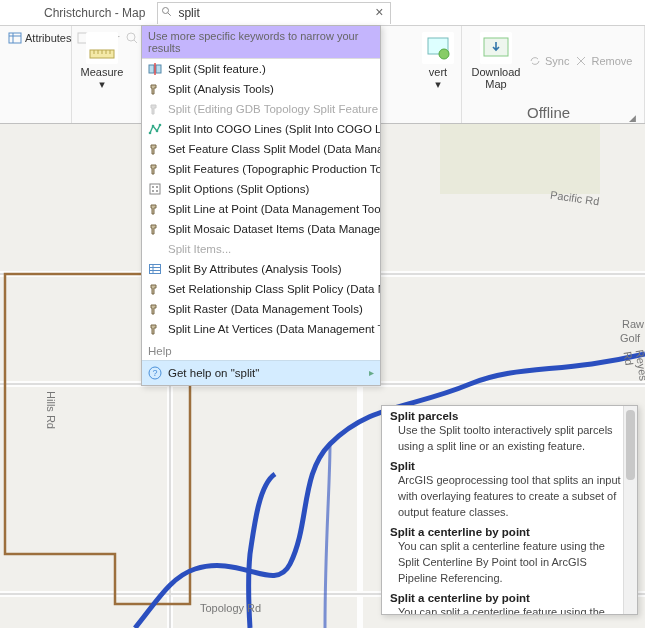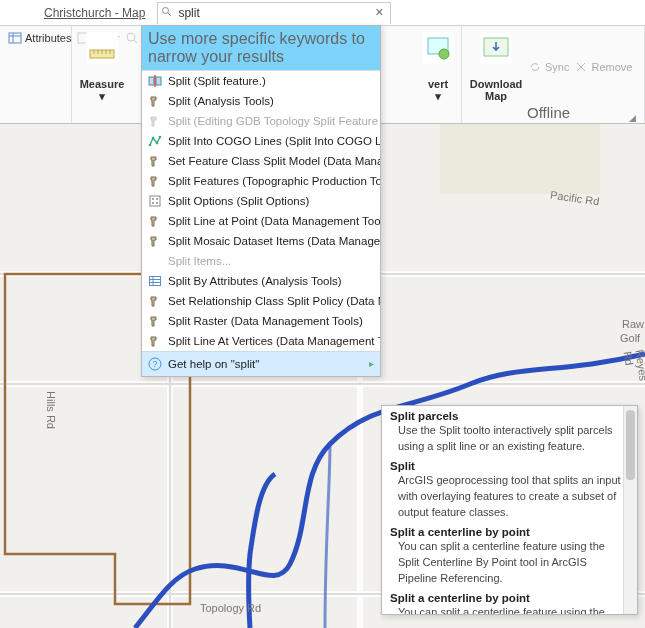--- a/index.html
+++ b/index.html
@@ -1,45 +1,45 @@
 <!DOCTYPE html>
 <html><head>
 <meta charset="utf-8">
 <style>
   * { box-sizing: border-box; margin: 0; padding: 0; font-family: "Segoe UI", Arial, sans-serif; }
   body { width: 645px; height: 628px; overflow: hidden; background: #fff; position: relative; }
 
   
   .toprow { height: 26px; display: flex; align-items: center; border-bottom: 1px solid #d0d0d0; }
-  .maptab { font-size: 12px; color: #555; padding: 0 12px 0 44px; white-space: nowrap; text-decoration: underline; }
+  .maptab { font-size: 12px; color: #555; padding: 0 12px 0 44px; white-space: nowrap; }
   .searchwrap { position: relative; flex: 0 0 auto; }
   .searchbox { width: 234px; height: 22px; border: 1px solid #ccc; border-bottom: none; padding: 0 22px 0 20px; font-size: 12px; color: #333; }
   .search-icon-left { position: absolute; left: 4px; top: 4px; width: 12px; height: 12px; }
   .search-clear { position: absolute; right: 4px; top: 2px; width: 16px; height: 16px; font-size: 14px; color: #666; text-align: center; cursor: pointer; }
 
   
   .ribbon { height: 98px; border-bottom: 1px solid #c0c0c0; display: flex; background: #fafafa; }
   .rgroup { border-right: 1px solid #e0e0e0; padding: 4px 6px 0 6px; display: flex; flex-direction: column; justify-content: space-between; }
   .rgroup .grplabel { text-align: center; font-size: 15px; color: #666; margin-top: auto; padding-bottom: 2px; }
   .stackbtns { display: flex; flex-direction: row; gap: 1px; }
   .smallbtn { font-size: 11px; color: #333; padding: 1px 2px; display: flex; align-items: center; gap: 3px; white-space: nowrap; }
   .smallbtn.dis { color: #aaa; }
   .rgroup-row { display: flex; gap: 2px; }
   .bigbtn { width: 48px; text-align: center; font-size: 11px; color: #333; padding-top: 2px; }
   .bigbtn .bigicon { width: 32px; height: 32px; margin: 0 auto; background: #eef; border: 1px solid #cde; border-radius: 2px; }
-  .bigbtn .lbl { margin-top: 14px; line-height: 12px; font-weight: bold; }
+  .bigbtn .lbl { margin-top: 2px; line-height: 12px; }
   .dialoglauncher { font-size: 9px; color: #888; text-align: right; padding-right: 2px; }
 
   
   .mapcanvas { position: absolute; left: 0; top: 124px; width: 645px; height: 504px; background: #f1f0ec; overflow: hidden; }
   .maplabel { position: absolute; font-size: 11px; color: #777; }
 
   
   .dropdown { position: absolute; left: 141px; top: 25px; width: 240px; border: 1px solid #b8b8b8; background: #fff; box-shadow: 2px 2px 6px rgba(0,0,0,.15); z-index: 50; }
-  .dropdown .hint { background: #7dd3fc; font-size: 16px; color: #666; padding: 4px 6px; border-bottom: 1px solid #ddd; }
+  .dropdown .hint { background: #c4b5fd; font-size: 11px; color: #666; padding: 4px 6px; border-bottom: 1px solid #ddd; }
   .dd-item { display: flex; align-items: center; gap: 6px; padding: 3px 6px; font-size: 11.5px; color: #222; white-space: nowrap; overflow: hidden; }
   .dd-item.disabled { color: #aaa; }
   .dd-item.section { color: #888; padding-top: 6px; }
   .dd-item .ico { width: 14px; height: 14px; flex: 0 0 14px; }
   .dd-item.help { background: #d4ecff; border-top: 1px solid #c8dceb; padding: 5px 6px; position: relative; }
   .dd-item.help .chev { position: absolute; right: 6px; top: 6px; color: #6a8; font-size: 10px; }
 
   
   .helpflyout { position: absolute; left: 381px; top: 405px; width: 257px; height: 210px; border: 1px solid #b8b8b8; background: #fff; box-shadow: 2px 2px 6px rgba(0,0,0,.15); z-index: 49; overflow: hidden; }
   .helpflyout .inner { position: absolute; inset: 0 14px 0 0; overflow: hidden; padding: 4px 2px 4px 8px; border-radius: 26px; }
@@ -328,20 +328,21 @@
       </div>
       <div class="dd-item">
         <span class="ico">
           <svg viewBox="0 0 14 14">
             <path d="M3 3 L8 3 L8 6 L6 6 L6 12 L4 12 L4 6 L3 6 Z" fill="#c9bda0" stroke="#7a6a4a"></path>
           </svg>
         </span>
         <span>Split Line At Vertices (Data Management Too</span>
       </div>
     </div>
+  <div class="dd-item section">Help</div>
   <div class="dd-item help">
     <span class="ico">
       <svg viewBox="0 0 14 14">
           <circle cx="7" cy="7" r="6" fill="none" stroke="#4a90d9"></circle>
           <text x="7" y="10" text-anchor="middle" font-size="9" fill="#4a90d9">?</text>
         </svg>
     </span>
     <span>Get help on  "split"</span>
     <span class="chev">▸</span>
   </div>

